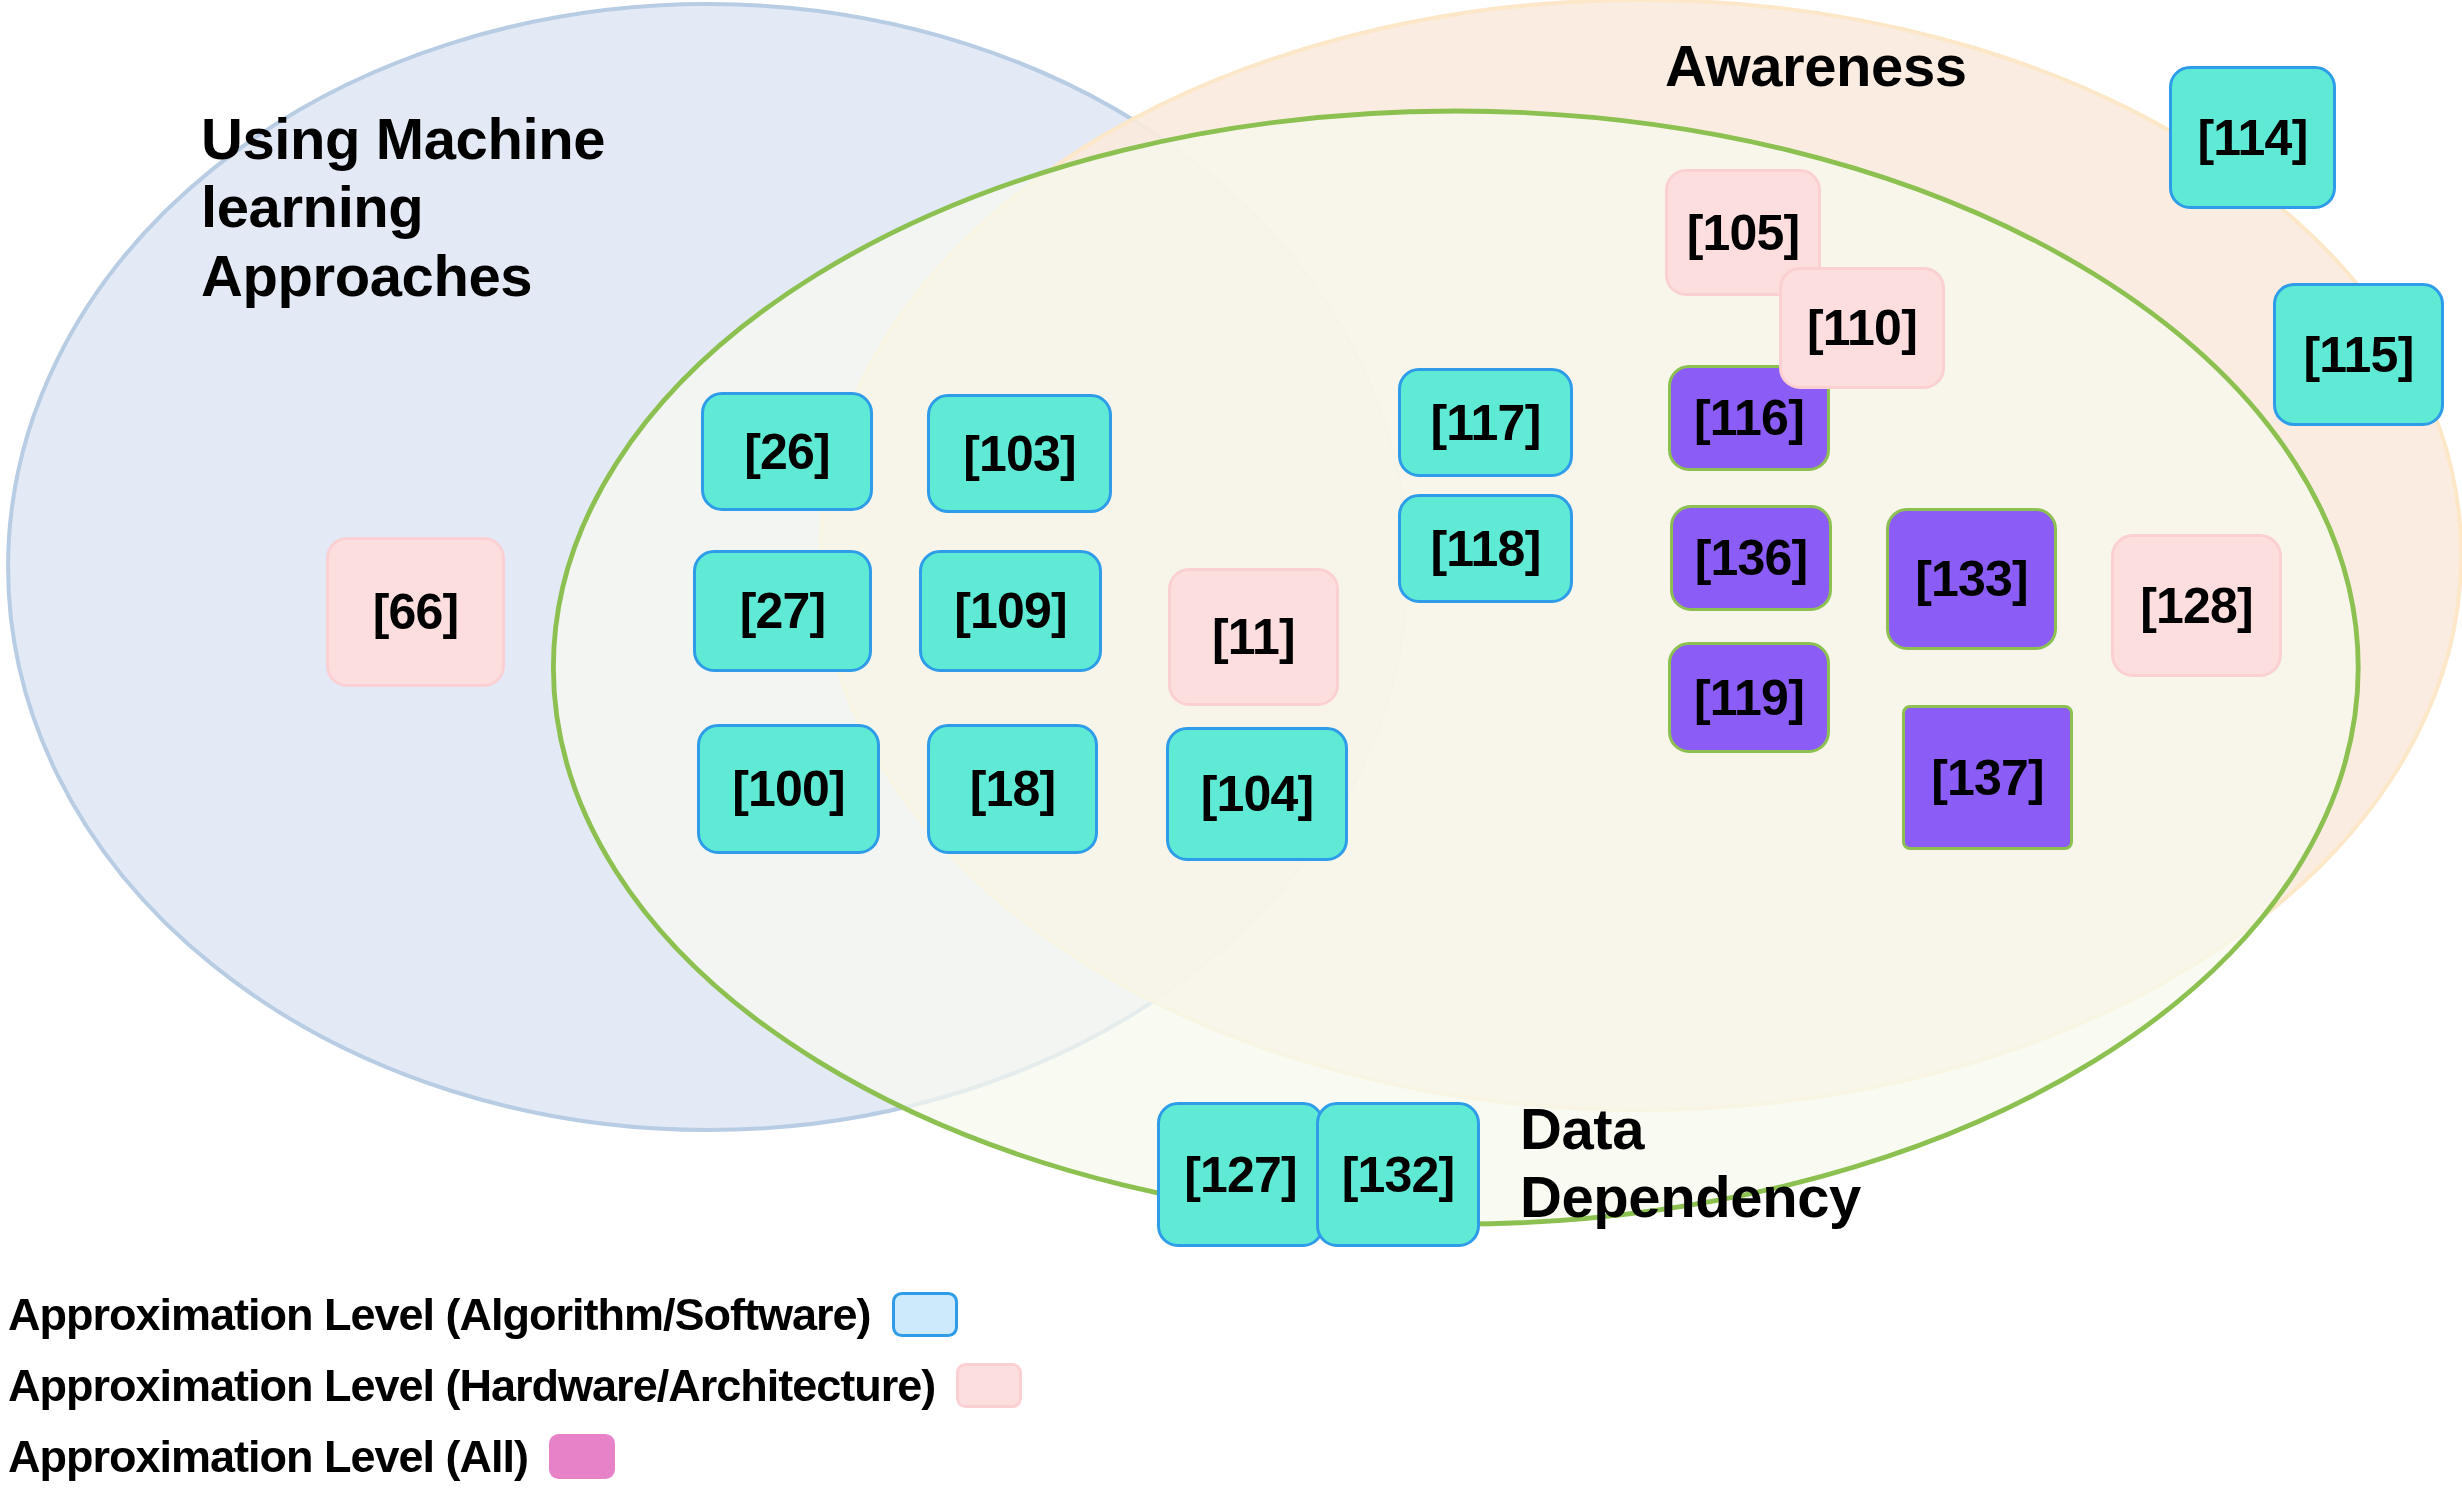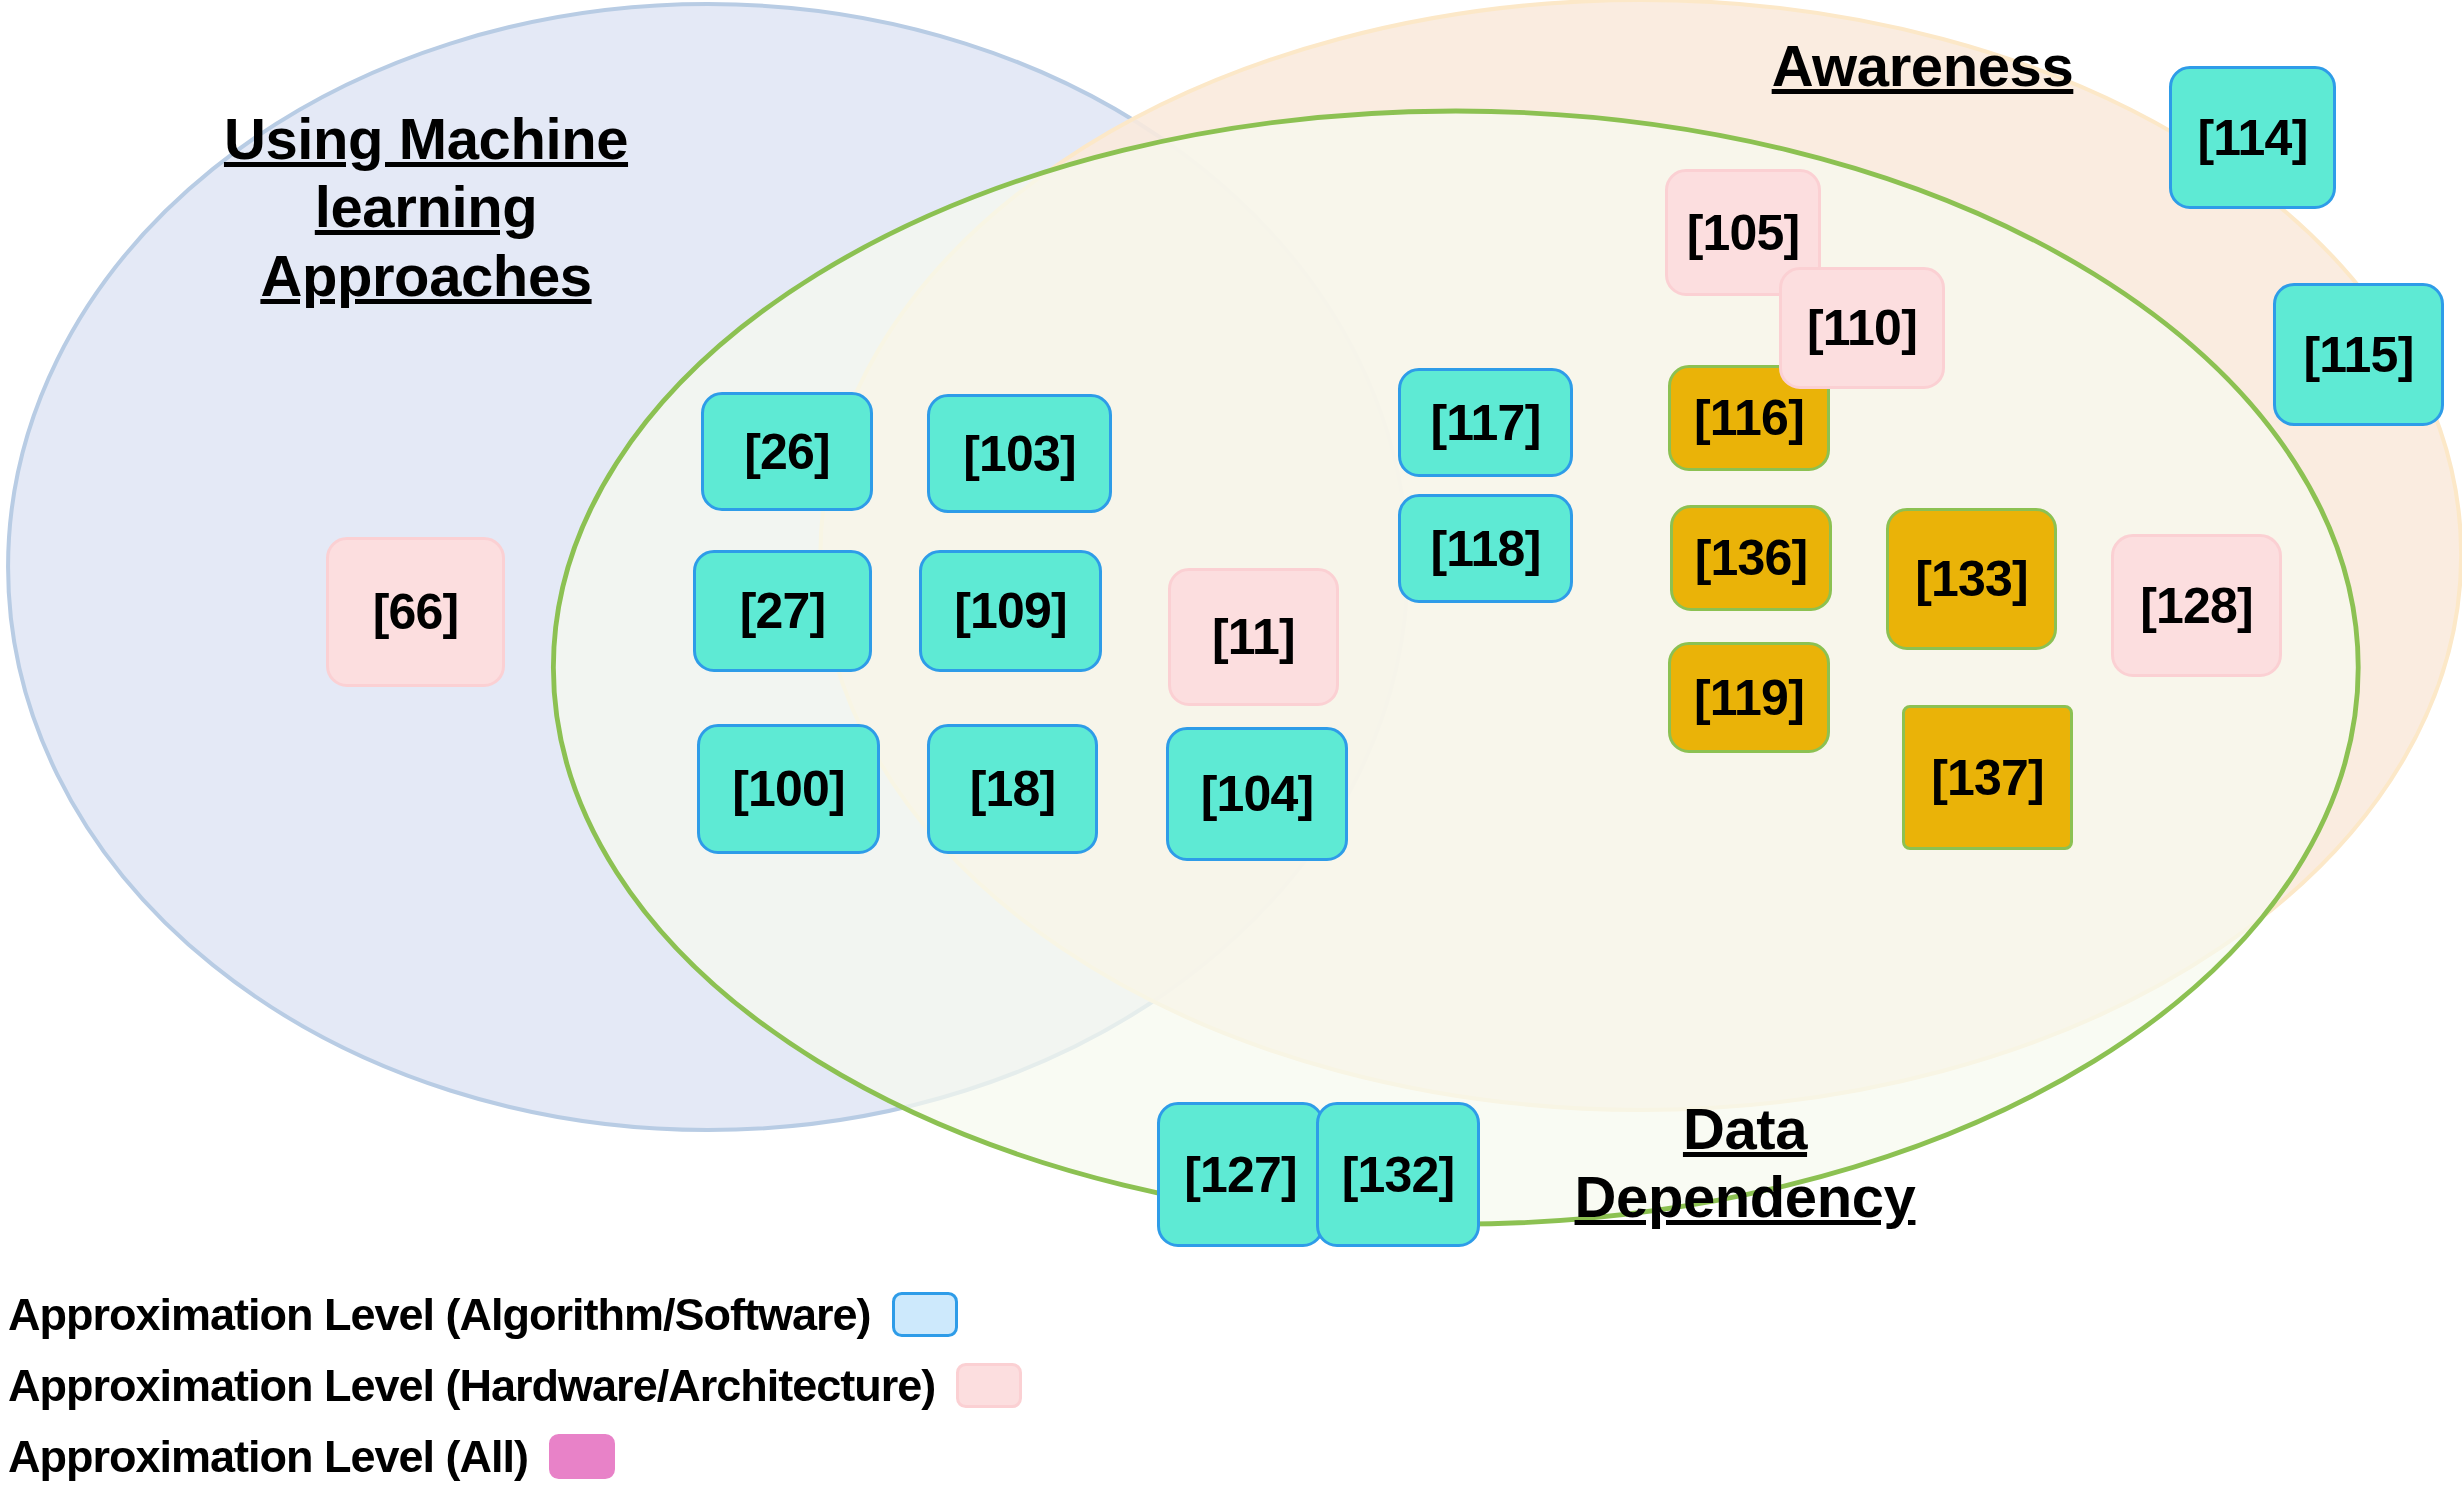--- a/index.html
+++ b/index.html
@@ -24,25 +24,23 @@
     width: 2462px;
     height: 1496px;
   }
 
   
   .set-title {
     position: absolute;
     font-family: "Liberation Sans", sans-serif;
     font-weight: bold;
     color: #000000;
-    text-align: center;
     line-height: 1.18;
     letter-spacing: -0.4px;
     white-space: pre-line;
-    text-decoration: underline;
   }
   #title-ml {
     left: 201px;
     top: 105px;
     width: 450px;
     font-size: 58px;
   }
   #title-awareness {
     left: 1665px;
     top: 32px;
@@ -74,21 +72,21 @@
   }
   .chip.blue {
     background: #5eead4;
     border: 3.2px solid #2e9ce8;
   }
   .chip.pink {
     background: #fcdedf;
     border: 3.2px solid #fbd0d3;
   }
   .chip.magenta {
-    background: #eab308;
+    background: #8b5cf6;
     border: 3.2px solid #8cc152;
   }
 
   
   #legend {
     position: absolute;
     left: 8px;
     top: 1279px;
     width: 1207px;
   }

